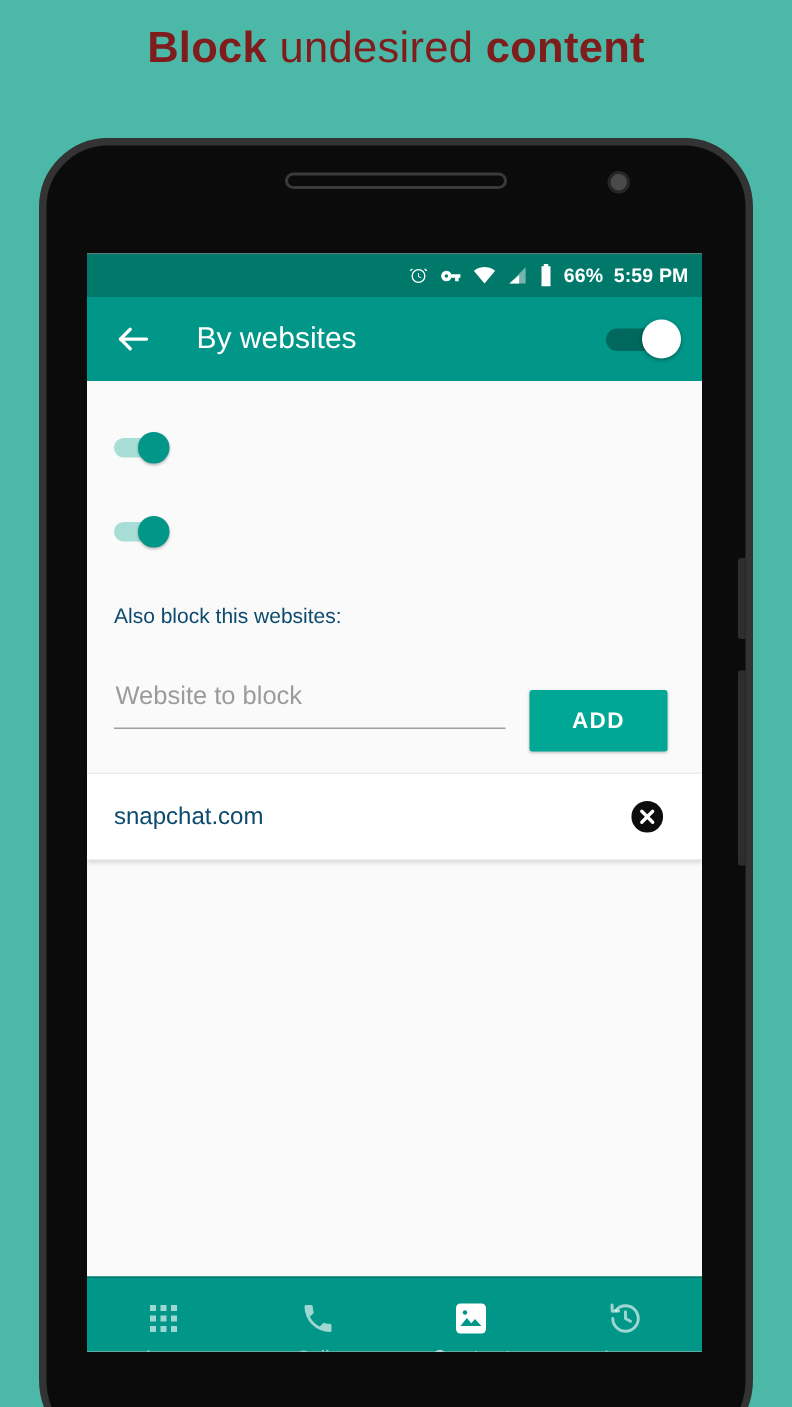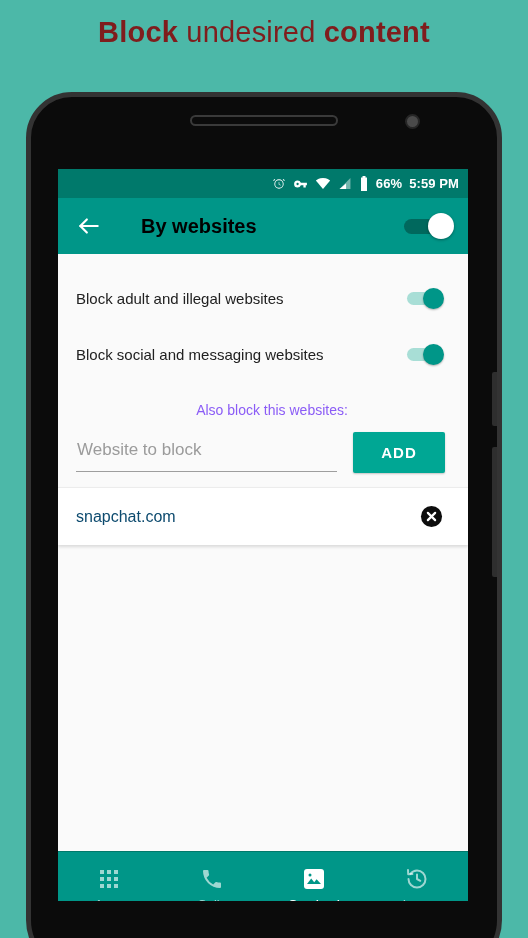--- a/index.html
+++ b/index.html
@@ -96,24 +96,24 @@
   
   .appbar {
     height: 56px;
     background: #009688;
     display: flex;
     align-items: center;
     padding: 0 14px 0 18px;
   }
   .back-arrow { width: 26px; height: 26px; cursor: pointer; }
   .appbar-title {
-    color: #000000;
+    color: #ffffff;
     font-size: 20px;
-    font-weight: bold;
-    margin-left: 39px;
+    font-weight: normal;
+    margin-left: 29px;
     flex: 1;
   }
   .master-switch {
     position: relative;
     width: 52px; height: 26px;
     cursor: pointer;
   }
   .master-switch .track {
     position: absolute;
     left: 2px; top: 6px;
@@ -159,22 +159,21 @@
     right: 0; top: 0;
     width: 21px; height: 21px;
     border-radius: 50%;
     background: #009688;
     box-shadow: 0 1px 2px rgba(0,0,0,.3);
   }
 
   .also-label {
     margin: 30px 0 0 18px;
     font-size: 14px;
-    color: #8b5cf6;
-    text-align: center;
+    color: #0c4a6e;
   }
 
   .input-row {
     display: flex;
     align-items: center;
     margin-top: 14px;
     padding: 0 23px 0 18px;
     gap: 16px;
   }
   .website-input {
@@ -195,20 +194,21 @@
     background: #00a794;
     border: none;
     border-radius: 2px;
     color: #ffffff;
     font-family: "Liberation Sans", sans-serif;
     font-size: 15px;
     font-weight: bold;
     letter-spacing: 1px;
     cursor: pointer;
     box-shadow: 0 1px 2px rgba(0,0,0,.22);
+    margin-top: 28px;
   }
 
   .blocked-card {
     margin-top: 14px;
     height: 58px;
     background: #ffffff;
     border-top: 1px solid #ececec;
     box-shadow: 0 2px 3px rgba(0,0,0,.13);
     display: flex;
     align-items: center;
@@ -303,29 +303,27 @@
       <span class="appbar-title">By websites</span>
       <span class="master-switch">
         <span class="track"></span>
         <span class="thumb"></span>
       </span>
     </div>
 
     <div class="body-area">
 
       <div class="toggle-row first">
-        <span class="label">Block adult and illegal websites</span>
         <span class="mini-switch">
           <span class="track"></span>
           <span class="thumb"></span>
         </span>
       </div>
 
       <div class="toggle-row second">
-        <span class="label">Block social and messaging websites</span>
         <span class="mini-switch">
           <span class="track"></span>
           <span class="thumb"></span>
         </span>
       </div>
 
       <div class="also-label">Also block this websites:</div>
 
       <div class="input-row">
         <input class="website-input" type="text" placeholder="Website to block" style="">

